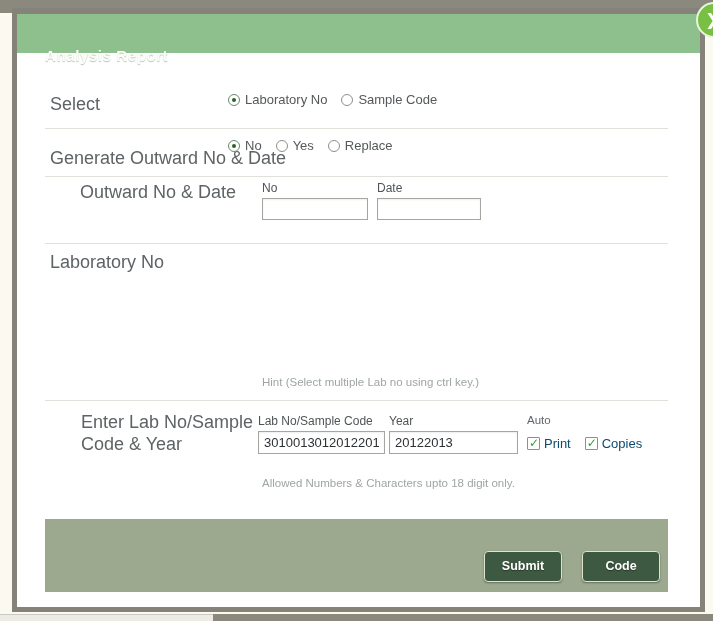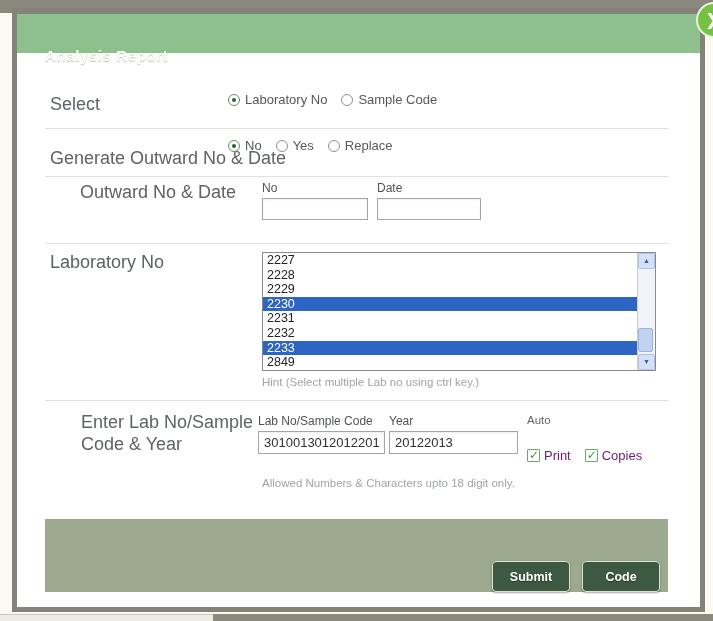--- a/index.html
+++ b/index.html
@@ -49,30 +49,30 @@
   .scroll-btn{height:16px;background:#D3E0F7;border:1px solid #AFC3E8;box-sizing:border-box;
     font-size:7px;line-height:14px;text-align:center;color:#3A5BA0;border-radius:2px;}
   .scroll-track{flex:1;position:relative;}
   .scroll-thumb{position:absolute;left:0;bottom:2px;width:15px;height:24px;background:#C2D3F0;
     border:1px solid #9DB4DF;border-radius:2px;box-sizing:border-box;}
 
   .hint{position:absolute;left:245px;font-size:11.5px;color:#9FA5A6;line-height:12px;}
 
   .checkbox-area{position:absolute;left:510px;top:400px;}
   .auto-label{font-size:11.5px;color:#61666A;line-height:12px;}
-  .checkbox-row{display:flex;align-items:center;gap:4px;margin-top:22px;font-size:13px;color:#701a75;}
+  .checkbox-row{display:flex;align-items:center;gap:4px;margin-top:10px;font-size:13px;color:#0c4a6e;}
   .checkbox-option{display:flex;align-items:center;gap:4px;}
   .checkbox-option + .checkbox-option{margin-left:10px;}
   .checkbox-box{width:13px;height:13px;border:1px solid #72A372;background:#fff;box-sizing:border-box;
     position:relative;border-radius:1px;flex:0 0 auto;}
   .checkbox-box.checked::after{content:"\2713";position:absolute;left:1px;top:-2px;color:#2FA12F;
     font-size:12px;font-weight:bold;}
 
   .footer-bar{position:absolute;left:28px;top:505px;width:623px;height:73px;background:#9DA98E;
-    display:flex;justify-content:flex-end;align-items:flex-end;padding:21px 8px 0 0;box-sizing:border-box;gap:12px;}
+    display:flex;justify-content:flex-end;align-items:center;padding:21px 8px 0 0;box-sizing:border-box;gap:20px;}
   .btn{height:31px;min-width:78px;padding:0 14px;background:#3E5941;border:1px solid #DDE3CE;border-radius:4px;
     color:#fff;font-family:"Liberation Sans","DejaVu Sans",sans-serif;font-weight:bold;font-size:12.5px;
     box-shadow:0 1px 2px rgba(0,0,0,.35);text-shadow:0 1px 1px rgba(0,0,0,.4);cursor:pointer;}
 </style>
 </head>
 <body>
 
 <div class="page">
 
   <div class="top-chrome"></div>
@@ -118,39 +118,20 @@
     <div class="divider" style="top:162px;"></div>
 
     <span class="row-label" style="top:172px;margin-left:30px;">Outward No &amp; Date</span>
     <span class="sub-label" style="left:245px;top:168px;">No</span>
     <input class="text-input" style="left: 245px; top: 184px; width: 106px;" value="">
     <span class="sub-label" style="left:360px;top:168px;">Date</span>
     <input class="text-input" style="left: 360px; top: 184px; width: 104px;" value="">
     <div class="divider" style="top:229px;"></div>
 
     <span class="row-label" style="top:242px;">Laboratory No</span>
-    <div class="listbox">
-      <div class="list-items">
-        <div class="list-option">2227</div>
-        <div class="list-option">2228</div>
-        <div class="list-option">2229</div>
-        <div class="list-option sel">2230</div>
-        <div class="list-option">2231</div>
-        <div class="list-option">2232</div>
-        <div class="list-option sel">2233</div>
-        <div class="list-option">2849</div>
-      </div>
-      <div class="vscrollbar">
-        <div class="scroll-btn">▲</div>
-        <div class="scroll-track">
-          <div class="scroll-thumb"></div>
-        </div>
-        <div class="scroll-btn">▼</div>
-      </div>
-    </div>
     <span class="hint" style="top:362px;">Hint (Select multiple Lab no using ctrl key.)</span>
     <div class="divider" style="top:386px;"></div>
 
     <span class="row-label" style="top:397px;width:200px;line-height:22px;margin-left:31px;">Enter Lab No/Sample Code &amp; Year</span>
     <span class="sub-label" style="left:241px;top:401px;">Lab No/Sample Code</span>
     <input class="text-input" style="left: 241px; top: 417px; width: 127px; height: 23px;" value="30100130120122013f">
     <span class="sub-label" style="left:372px;top:401px;">Year</span>
     <input class="text-input" style="left: 372px; top: 417px; width: 129px; height: 23px;" value="20122013">
     <div class="checkbox-area">
       <div class="auto-label">Auto</div>

